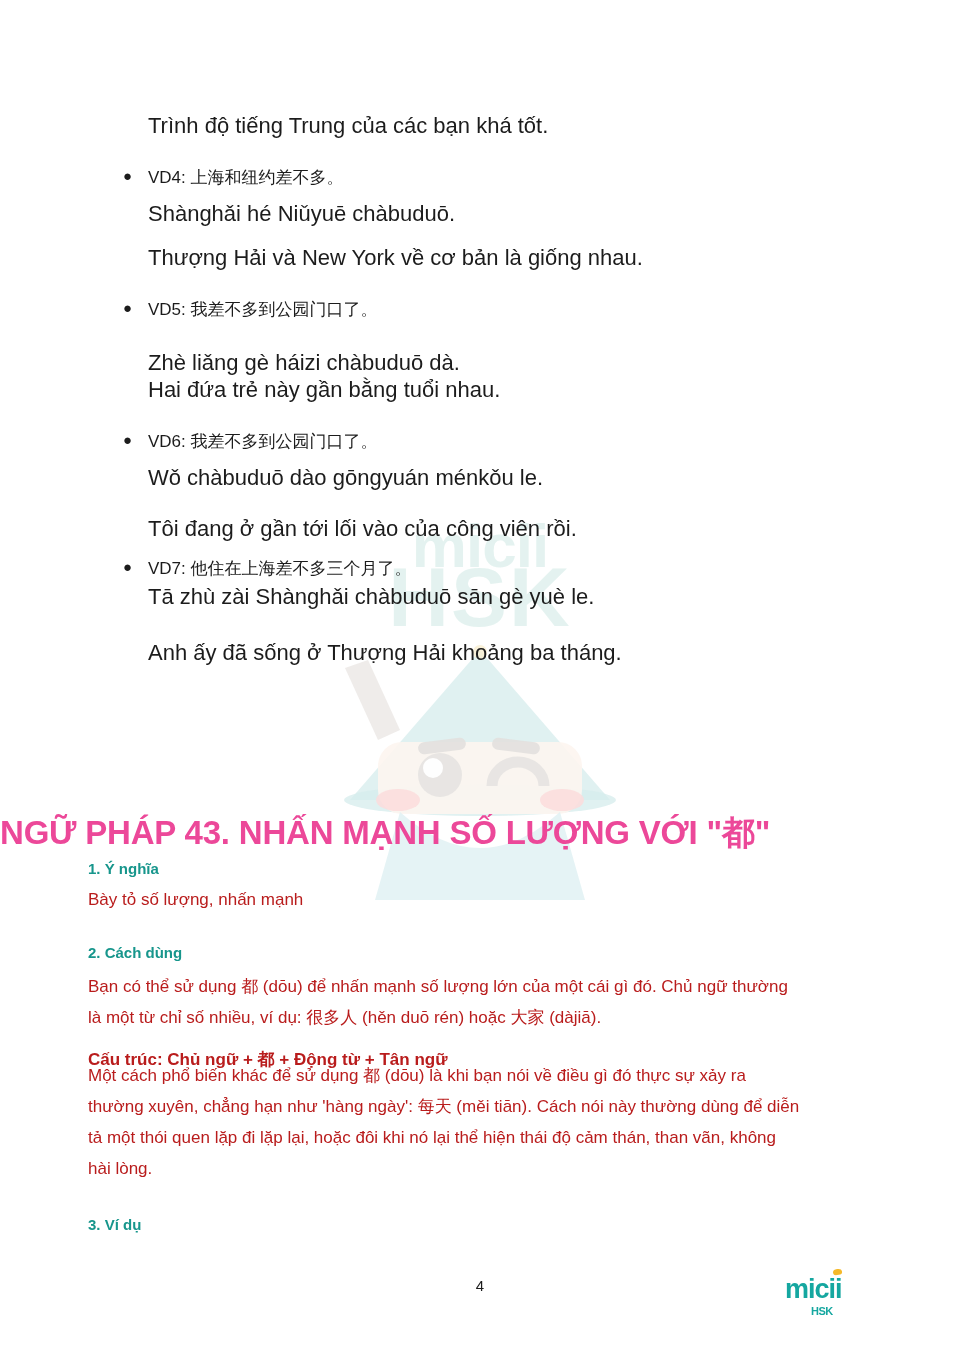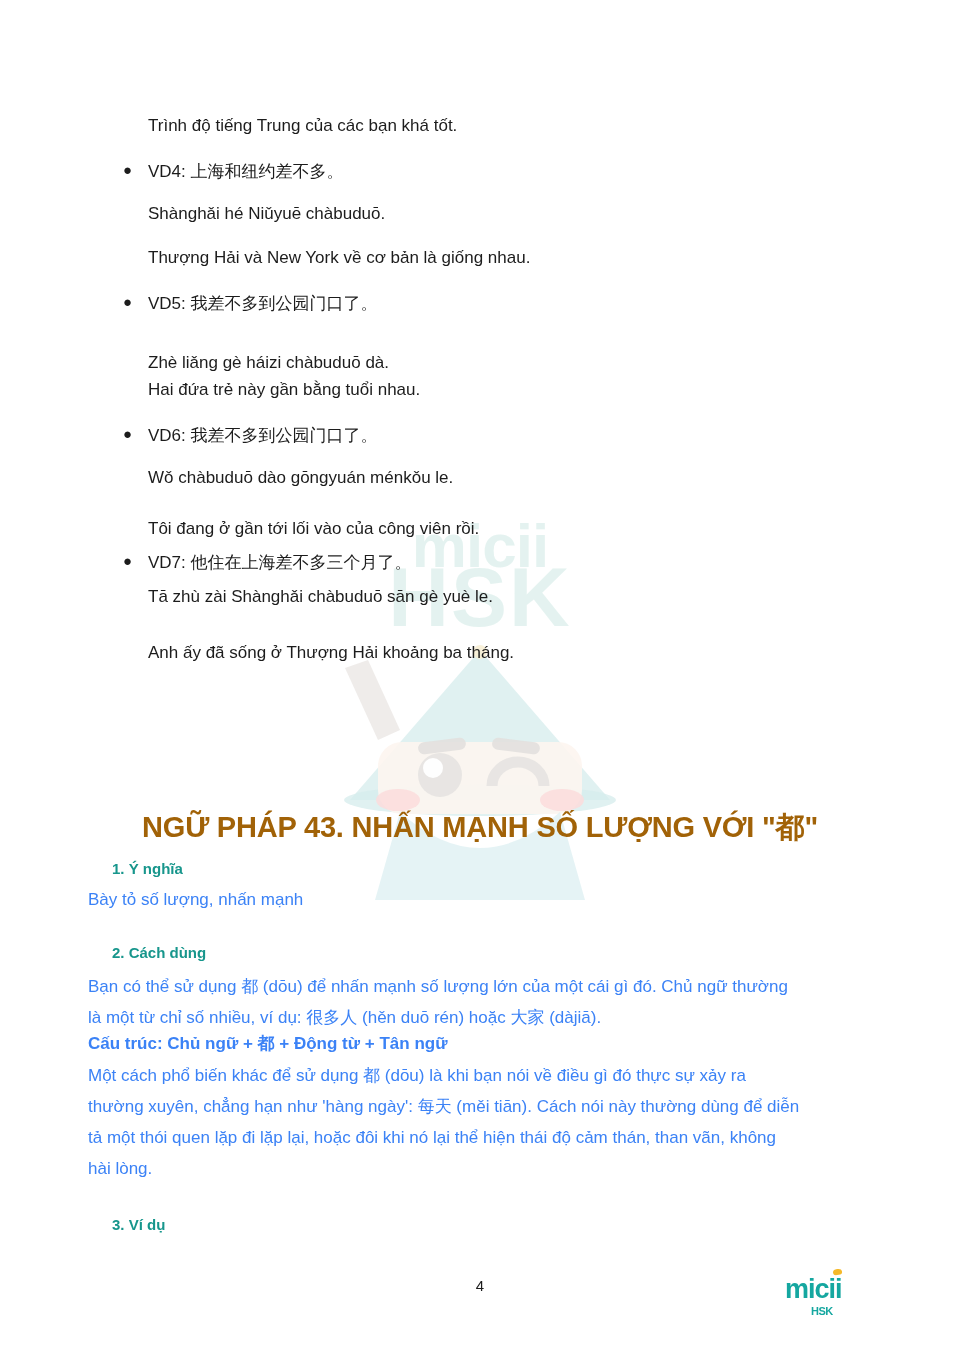--- a/index.html
+++ b/index.html
@@ -53,76 +53,77 @@
   }
 
   
   .content {
     position: relative;
     z-index: 2;
   }
 
   .line {
     position: absolute;
-    font-size: 17px;
+    font-size: 22px;
     line-height: 24px;
     color: #1c1c1c;
     white-space: nowrap;
   }
   .sub {
     left: 148px;
   }
   .bullet-row {
     position: absolute;
     left: 123px;
     font-size: 17px;
     line-height: 24px;
     color: #1c1c1c;
     white-space: nowrap;
+    margin-top: 6px;
   }
   .bullet-dot {
     display: inline-block;
     width: 25px;
     color: #1c1c1c;
     font-size: 15px;
     vertical-align: 2px;
   }
 
   .main-heading {
     position: absolute;
     left: 0;
     right: 0;
     top: 789px;
-    text-align: center;
-    font-size: 29px;
-    font-weight: 700;
-    color: #a16207;
+    text-align: left;
+    font-size: 33px;
+    font-weight: 700;
+    color: #ec4899;
     letter-spacing: -0.2px;
   }
 
   .sec-heading {
     position: absolute;
     left: 88px;
     font-size: 15px;
     font-weight: 700;
     color: #17968c;
-    margin-left: 24px;
   }
 
   .para {
     position: absolute;
     left: 88px;
     width: 715px;
     font-size: 17px;
     line-height: 31px;
-    color: #3b82f6;
+    color: #b91c1c;
   }
   .para.bold {
     font-weight: 700;
     line-height: 24px;
+    margin-top: 16px;
   }
 
   .page-number {
     position: absolute;
     left: 0;
     right: 0;
     top: 1277px;
     text-align: center;
     font-size: 15px;
     color: #1c1c1c;

